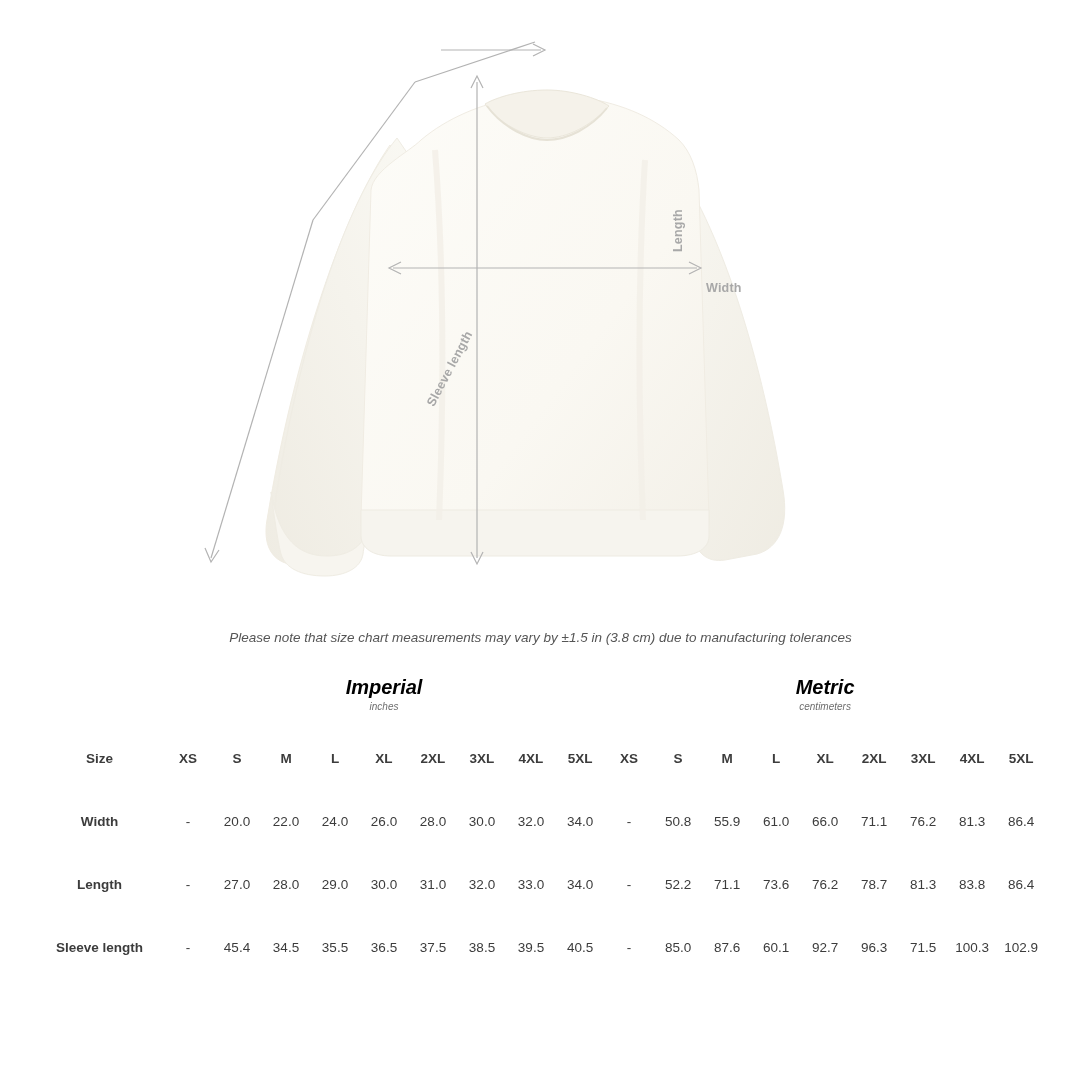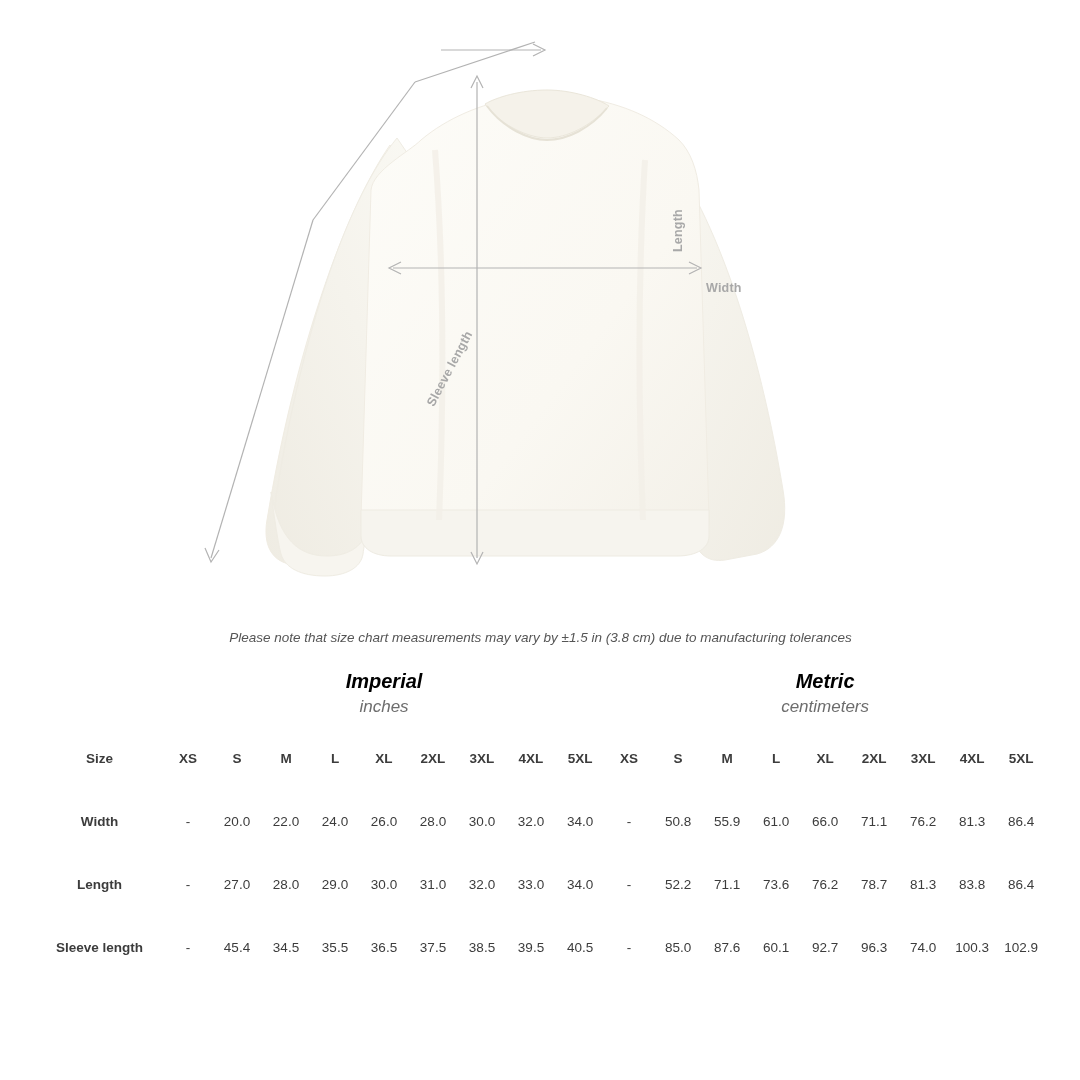--- a/index.html
+++ b/index.html
@@ -101,21 +101,21 @@
   .unit-row td:first-child { border-top-left-radius: 12px; }
   .unit-row td:last-child  { border-top-right-radius: 12px; }
   .unit-name {
     font-size: 20px;
     font-style: italic;
     font-weight: bold;
     color: #000000;
     line-height: 1.15;
   }
   .unit-sub {
-    font-size: 17px;
+    font-size: 10px;
     font-style: italic;
     color: #6d6d6d;
     line-height: 1.6;
   }
 
   
   .size-row td {
     background: #ffffff;
     font-weight: bold;
     font-size: 13.5px;
@@ -325,19 +325,19 @@
         <td>37.5</td>
         <td>38.5</td>
         <td>39.5</td>
         <td>40.5</td>
         <td>-</td>
         <td>85.0</td>
         <td>87.6</td>
         <td>60.1</td>
         <td>92.7</td>
         <td>96.3</td>
-        <td>74.0</td>
+        <td>71.5</td>
         <td>100.3</td>
         <td>102.9</td>
       </tr>
     </tbody>
   </table>
 </div>
 
 </body></html>

